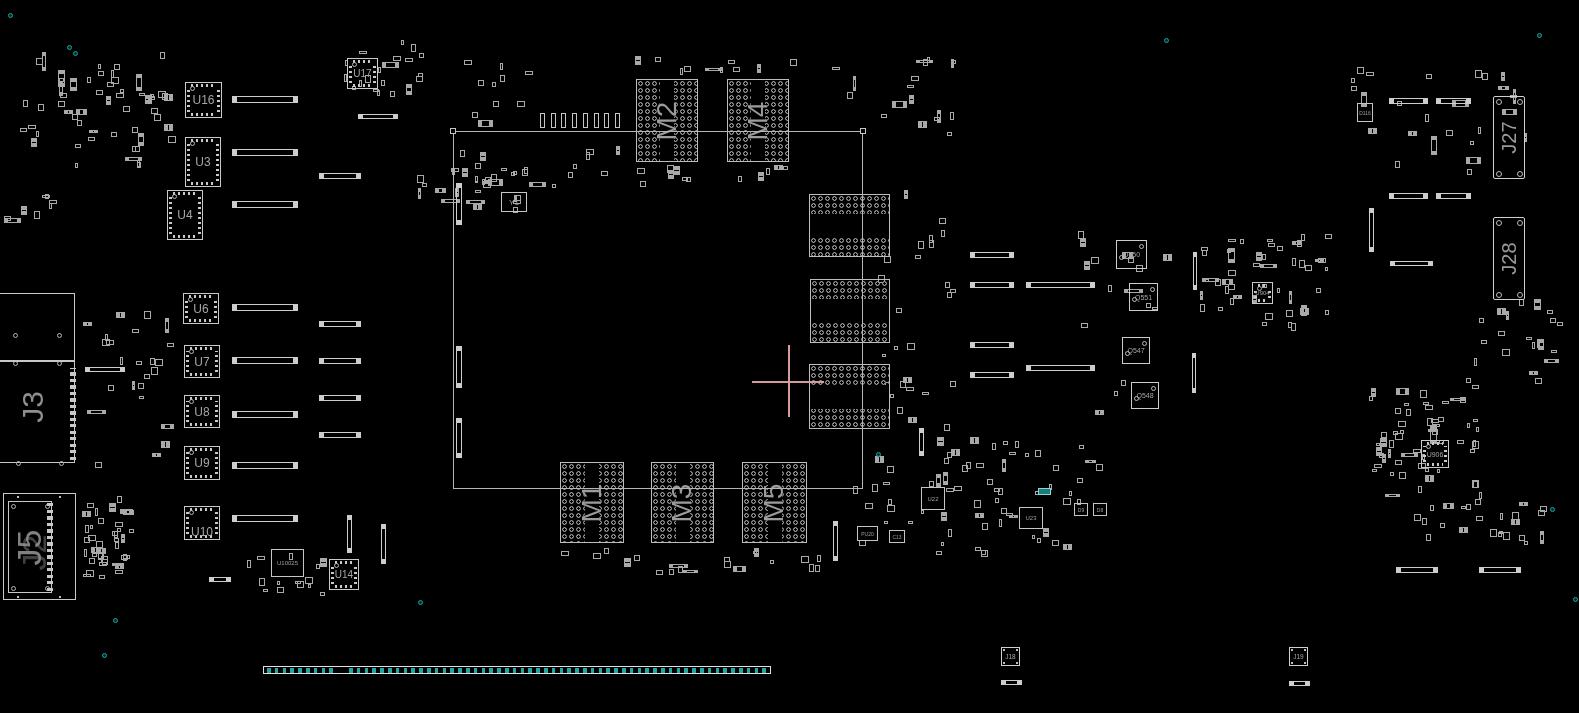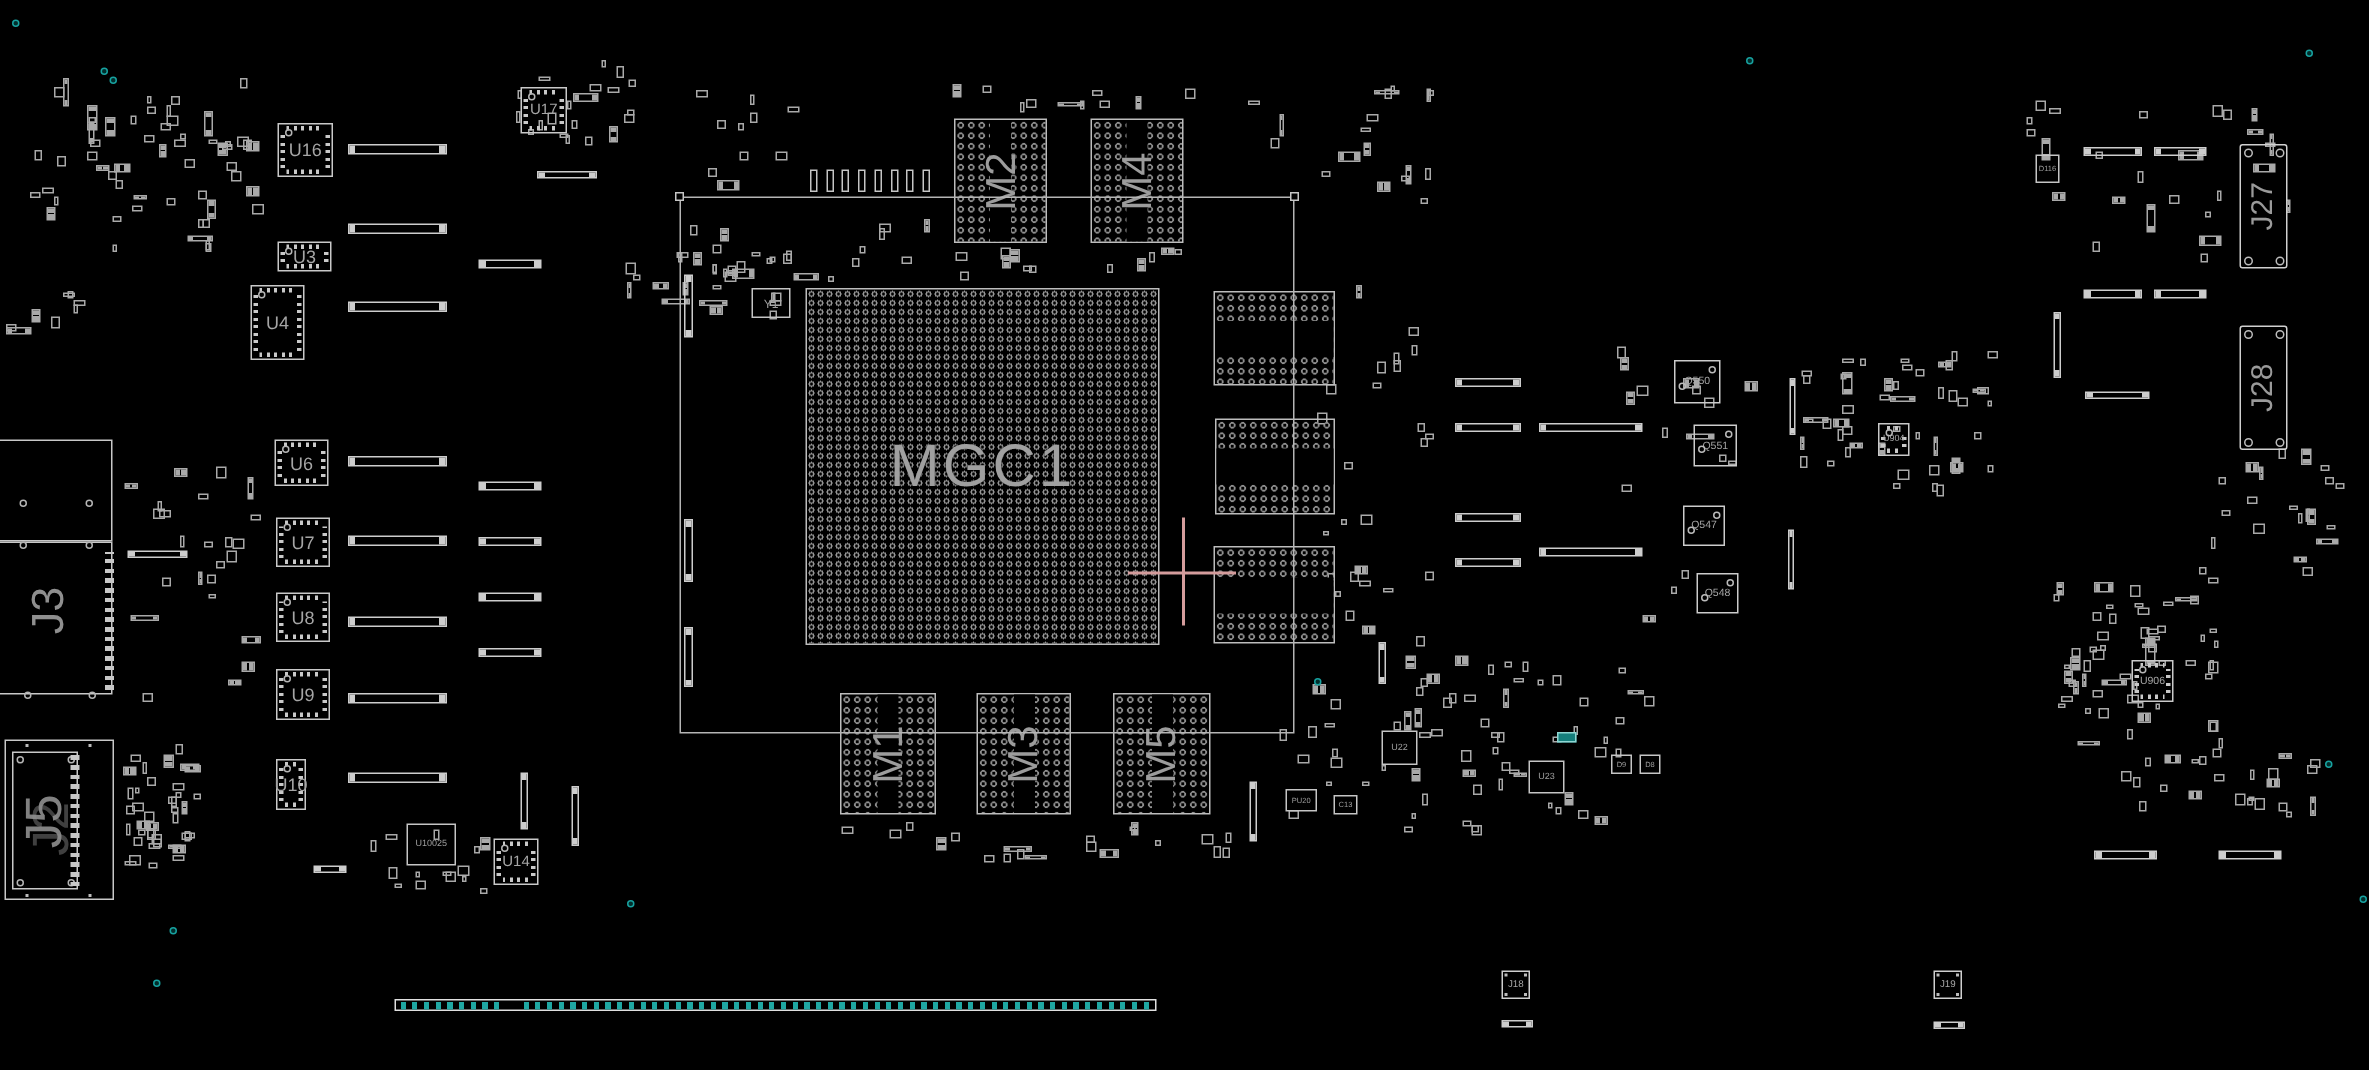--- a/index.html
+++ b/index.html
@@ -699,21 +699,21 @@
       <div class="abs schip" style="left: 1093px; top: 503px; width: 14px; height: 13px;">
         <span class="lbl" style="font-size: 5px;">D8</span>
       </div>
       <div class="abs schip" style="left: 1357px; top: 103px; width: 16px; height: 19px;">
         <span class="lbl" style="font-size: 5px;">D116</span>
       </div>
       <div class="abs qfn" style="left: 185px; top: 82px; width: 37px; height: 36px;">
         <span class="pin1"></span>
         <span class="lbl" style="font-size: 12px;">U16</span>
       </div>
-      <div class="abs qfn" style="left: 185px; top: 137px; width: 36px; height: 20px; margin-top: 24px;">
+      <div class="abs qfn" style="left: 185px; top: 137px; width: 36px; height: 50px;">
         <span class="pin1"></span>
         <span class="lbl" style="font-size: 12px;">U3</span>
       </div>
       <div class="abs qfn" style="left: 167px; top: 190px; width: 36px; height: 50px;">
         <span class="pin1"></span>
         <span class="lbl" style="font-size: 12px;">U4</span>
       </div>
       <div class="abs qfn" style="left: 183px; top: 293px; width: 36px; height: 31px;">
         <span class="pin1"></span>
         <span class="lbl" style="font-size: 12px;">U6</span>
@@ -723,21 +723,21 @@
         <span class="lbl" style="font-size: 12px;">U7</span>
       </div>
       <div class="abs qfn" style="left: 184px; top: 395px; width: 36px; height: 33px;">
         <span class="pin1"></span>
         <span class="lbl" style="font-size: 12px;">U8</span>
       </div>
       <div class="abs qfn" style="left: 184px; top: 446px; width: 36px; height: 34px;">
         <span class="pin1"></span>
         <span class="lbl" style="font-size: 12px;">U9</span>
       </div>
-      <div class="abs qfn" style="left: 184px; top: 506px; width: 20px; height: 34px;">
+      <div class="abs qfn" style="left: 184px; top: 506px; width: 36px; height: 34px; align-items: flex-end;">
         <span class="pin1"></span>
         <span class="lbl" style="font-size: 12px;">U10</span>
       </div>
       <div class="abs qfn" style="left: 347px; top: 58px; width: 31px; height: 31px;">
         <span class="pin1"></span>
         <span class="lbl" style="font-size: 10px;">U17</span>
       </div>
       <div class="abs qfn" style="left: 329px; top: 559px; width: 30px; height: 31px;">
         <span class="pin1"></span>
         <span class="lbl" style="font-size: 10px;">U14</span>
@@ -786,23 +786,20 @@
         <div class="gap" style="left: 50%; margin-left: -7px; width: 14px; top: 0px; height: 100%;"></div>
         <span class="lbl rot" style="font-size: 28px;">M1</span>
       </div>
       <div class="abs bga dots7" style="left: 651px; top: 462px; width: 63px; height: 81px;">
         <div class="gap" style="left: 50%; margin-left: -7px; width: 14px; top: 0px; height: 100%;"></div>
         <span class="lbl rot" style="font-size: 28px;">M3</span>
       </div>
       <div class="abs bga dots7" style="left: 742px; top: 462px; width: 65px; height: 81px;">
         <div class="gap" style="left: 50%; margin-left: -7px; width: 14px; top: 0px; height: 100%;"></div>
         <span class="lbl rot" style="font-size: 28px;">M5</span>
-      </div>
-      <div class="abs bga dots6 mgc" style="left: 537px; top: 192px; width: 236px; height: 238px;">
-        <span class="lbl" style="font-size: 40px;">MGC1</span>
       </div>
       <div class="abs boxline" style="left: 453px; top: 131px; width: 410px; height: 358px;"></div>
       <div class="abs csq" style="left: 450px; top: 128px; width: 6px; height: 6px;"></div>
       <div class="abs csq" style="left: 860px; top: 128px; width: 6px; height: 6px;"></div>
       <div class="abs jframe" style="left: -20px; top: 293px; width: 95px; height: 68px;"></div>
       <div class="abs jframe" style="left: -20px; top: 361px; width: 95px; height: 102px;"></div>
       <div class="abs pincol" style="left: 70px; top: 368px; width: 6px; height: 92px;"></div>
       <div class="abs ring" style="left: 13px; top: 333px; width: 5px; height: 5px;"></div>
       <div class="abs ring" style="left: 57px; top: 333px; width: 5px; height: 5px;"></div>
       <div class="abs ring" style="left: 13px; top: 361px; width: 5px; height: 5px;"></div>

